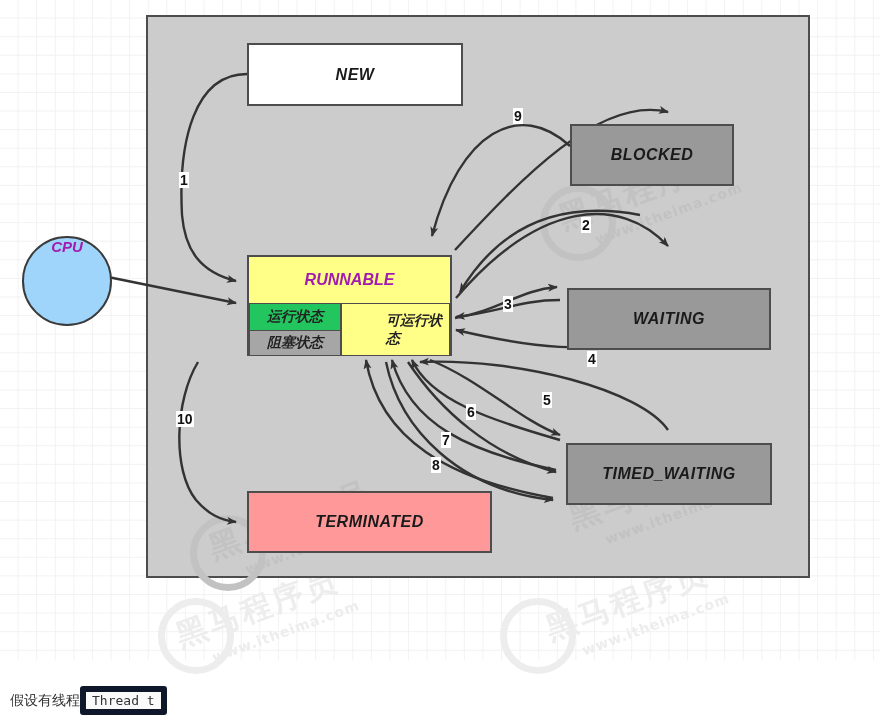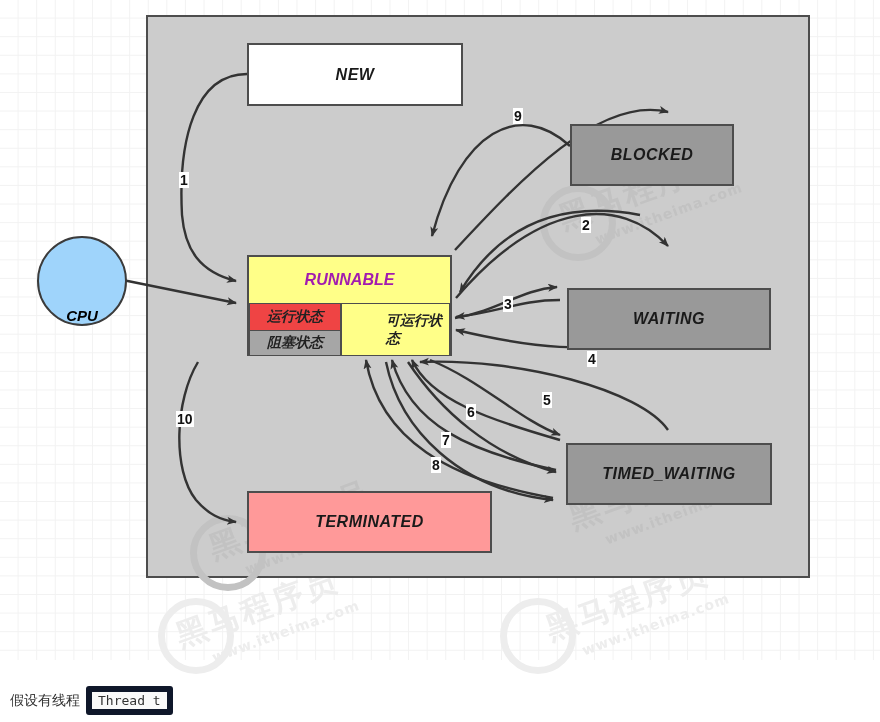--- a/index.html
+++ b/index.html
@@ -53,39 +53,39 @@
     position:absolute;left:0;top:0;width:201px;height:46px;
     display:flex;align-items:center;justify-content:center;
     font-style:italic;font-weight:bold;font-size:16px;color:#a21caf;
   }
   .sub{
     position:absolute;box-sizing:border-box;border:1px solid #4d4d4d;
     display:flex;align-items:center;justify-content:center;
     font-style:italic;font-weight:bold;font-size:14px;color:#222;
     font-family:"DejaVu Sans",sans-serif;
   }
-  #sub-running{left:0px;top:46px;width:92px;height:28px;background:#ef4444;}
+  #sub-running{left:0px;top:46px;width:92px;height:28px;background:#22c55e;}
   #sub-blocked{left:0px;top:73px;width:92px;height:26px;background:#a6a6a6;}
   #sub-runnable{left:92px;top:46px;width:109px;height:53px;background:#ffff88;padding-left:44px;}
   #cpu{
-    position:absolute;left:37px;top:236px;width:86px;height:86px;
+    position:absolute;left:22px;top:236px;width:86px;height:86px;
     border-radius:50%;background:#9fd4fb;border:2px solid #3b3b3b;
-    display:flex;align-items:flex-end;justify-content:center;
-    font-style:italic;font-weight:bold;font-size:15px;color:#000000;
+    display:flex;align-items:flex-start;justify-content:center;
+    font-style:italic;font-weight:bold;font-size:15px;color:#a21caf;
   }
   #arrows{position:absolute;left:0;top:0;width:880px;height:660px;}
   .lbl{
     position:absolute;background:#ffffff;color:#111;
     font-size:14px;font-weight:bold;line-height:14px;
     padding:1px 1px;font-family:"Liberation Sans",sans-serif;
   }
   #caption{
     position:absolute;left:10px;top:686px;
     font-size:14px;color:#333;font-family:"DejaVu Sans",sans-serif;
-    display:flex;align-items:center;gap:6px;
+    display:flex;align-items:center;gap:0;
   }
   #caption-code{
     font-family:"DejaVu Sans Mono","Liberation Mono",monospace;
     font-size:13px;background:#fafafa;border:6px solid #0f172a;
     border-radius:3px;padding:1px 6px;color:#333;
   }
 </style>
 </head>
 <body>
 

